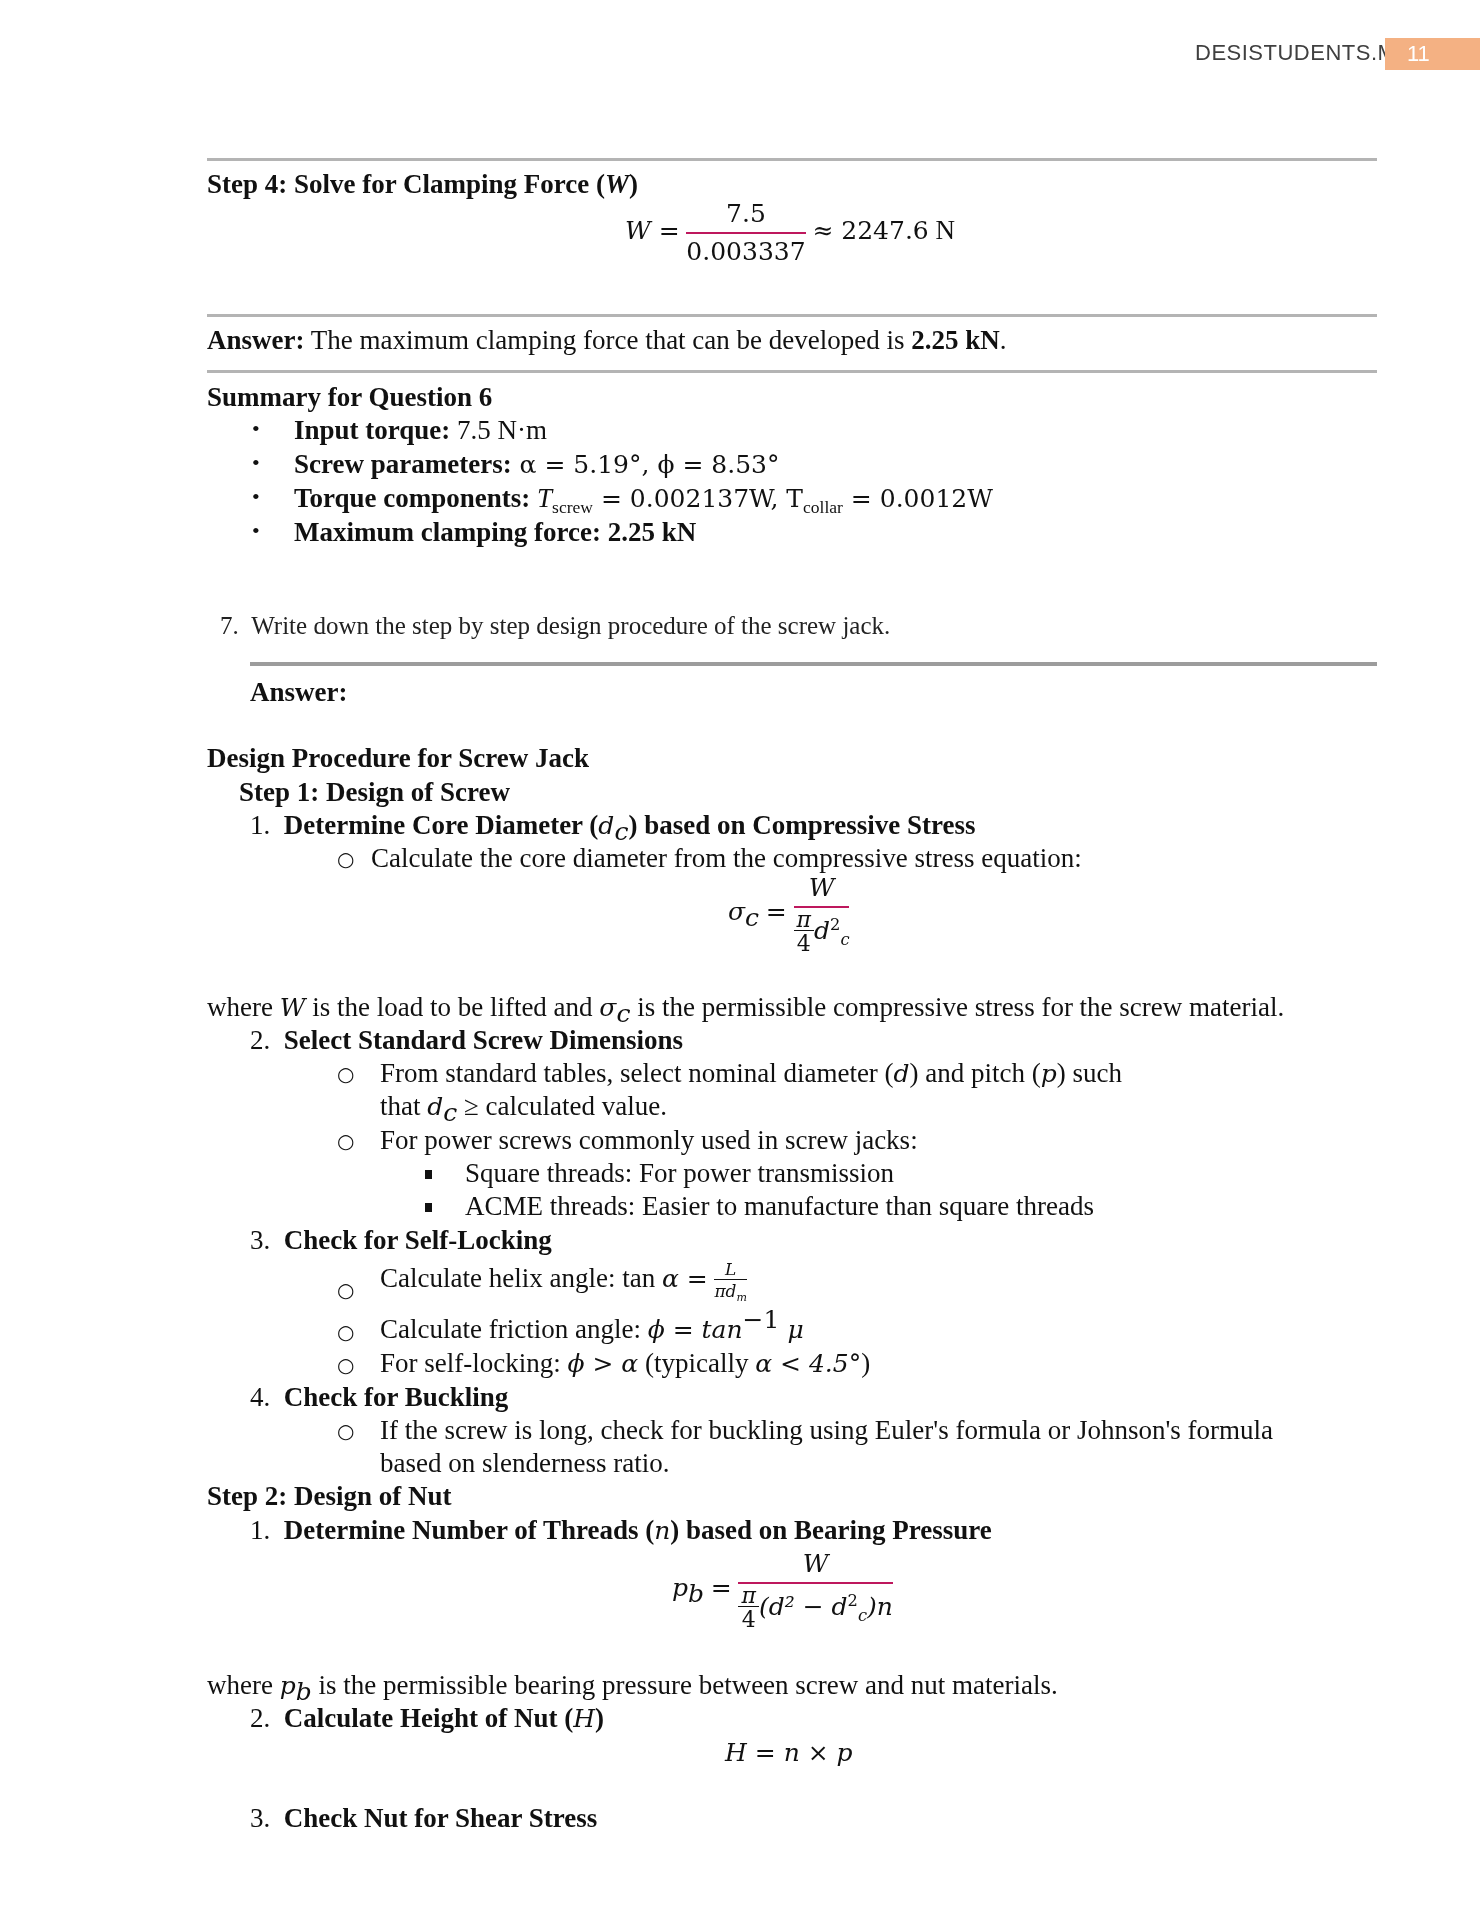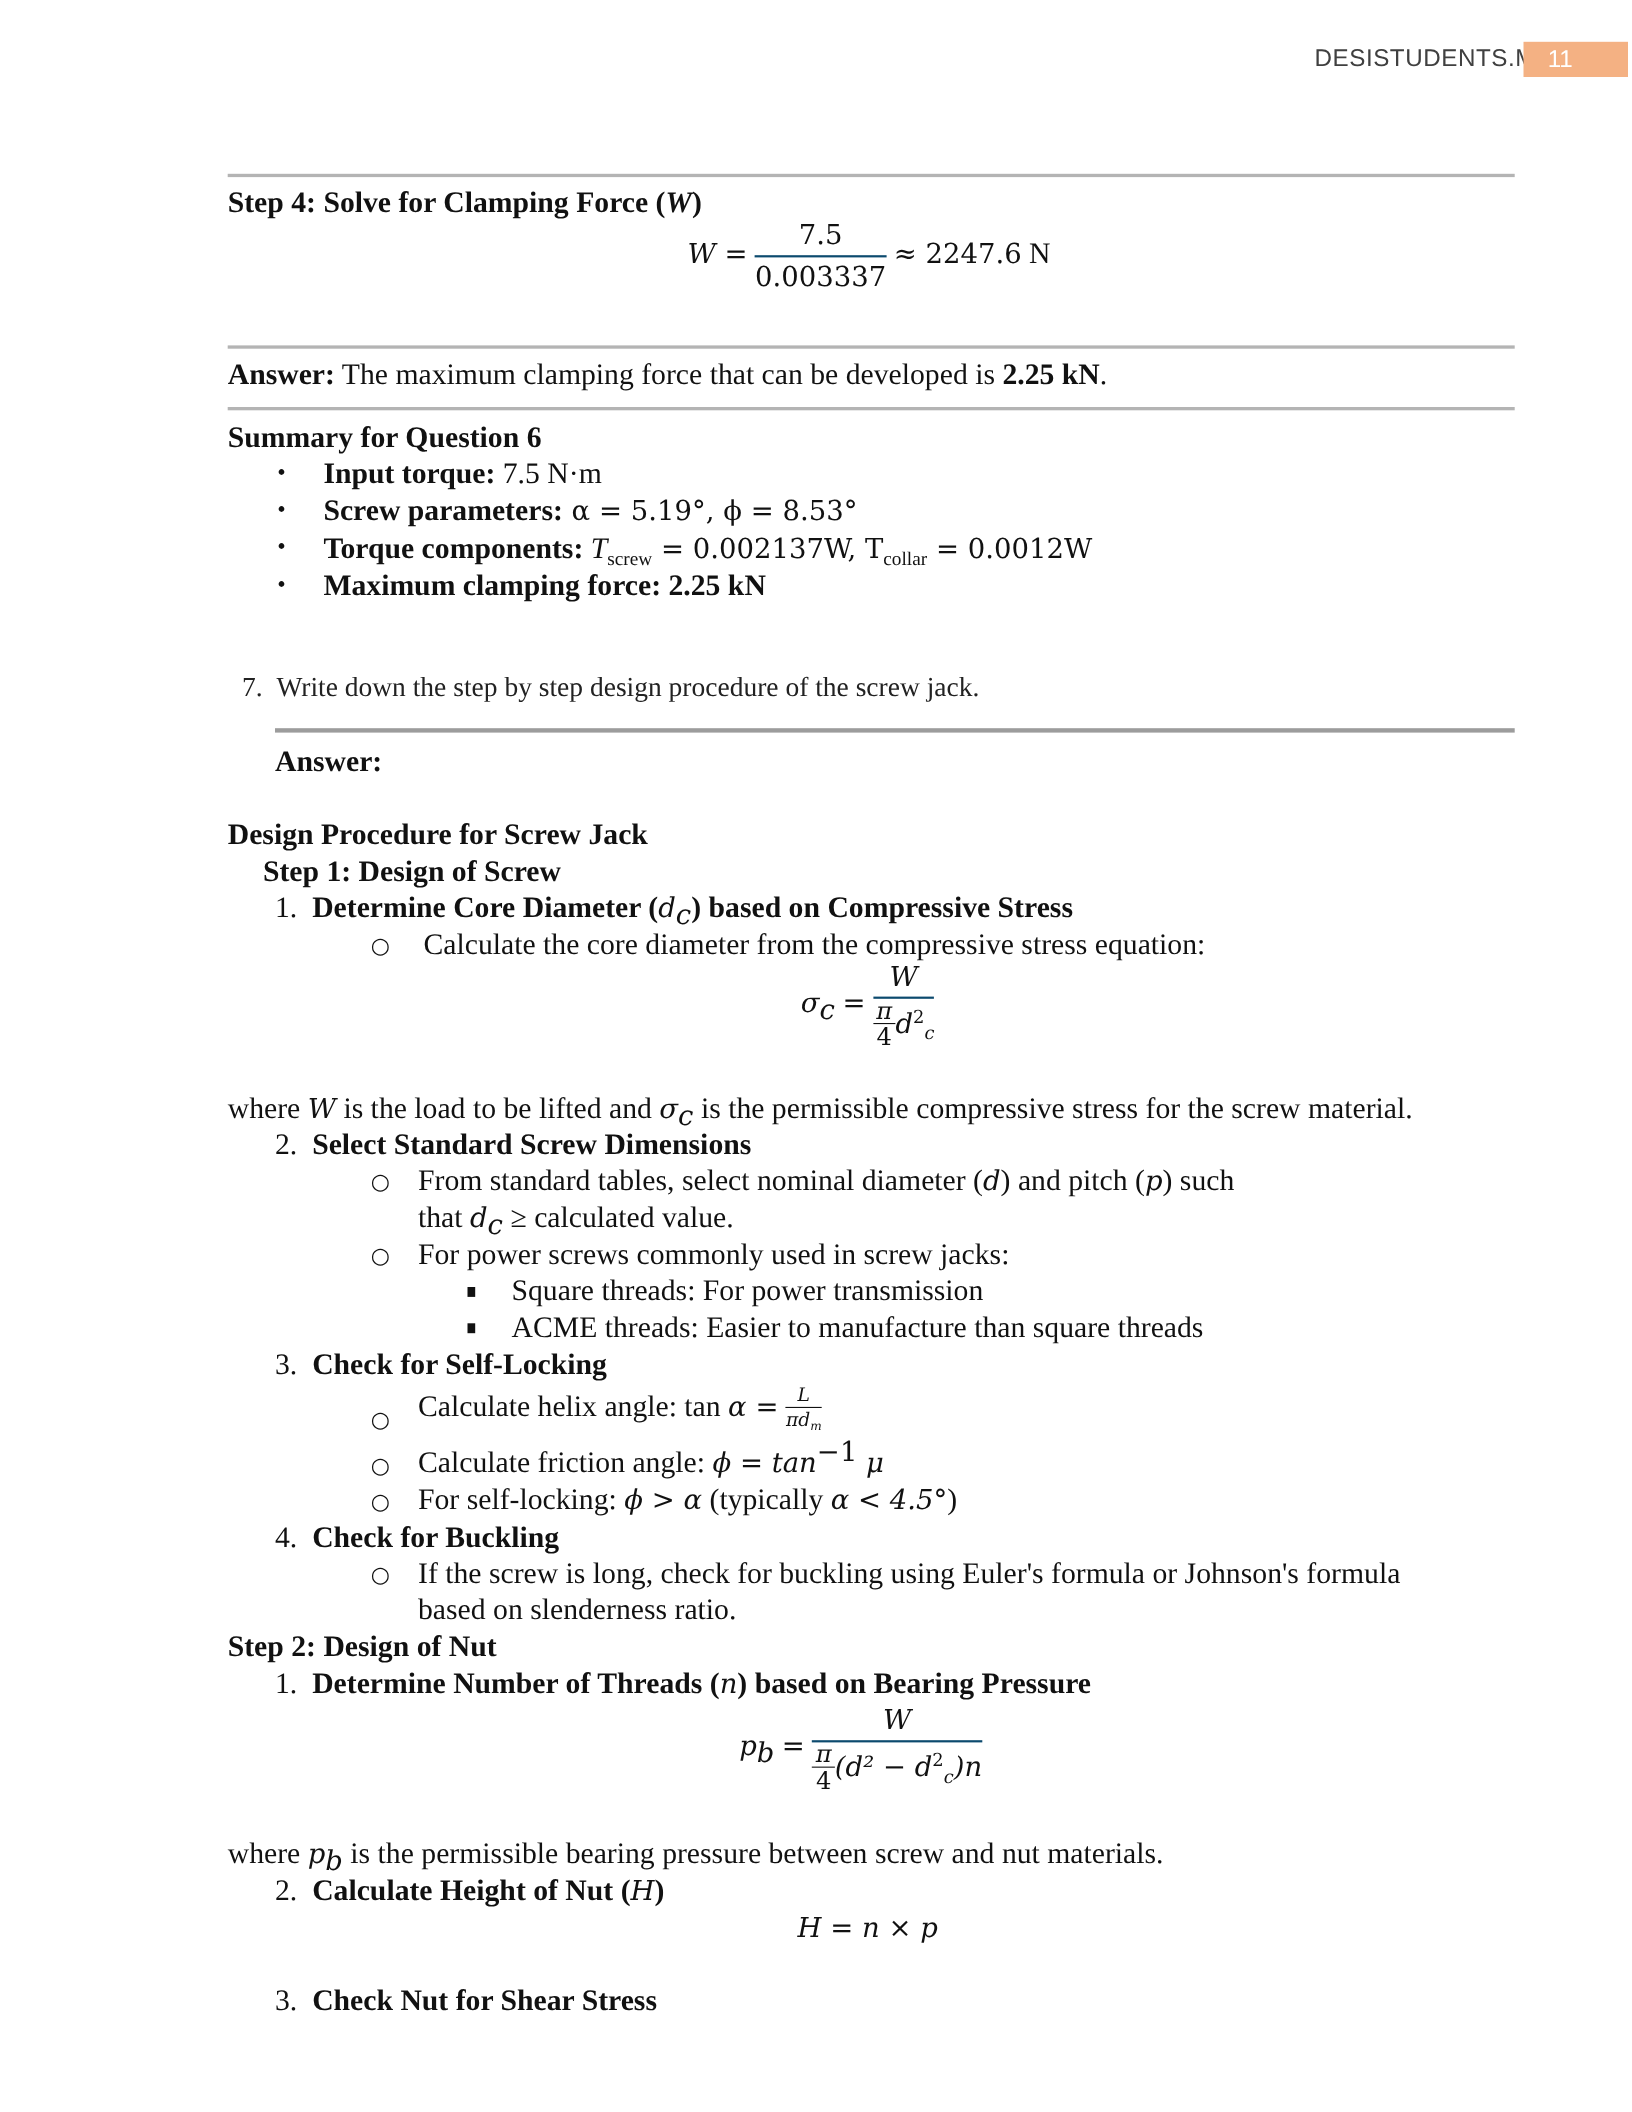--- a/index.html
+++ b/index.html
@@ -21,21 +21,21 @@
     font-size: 22px; line-height: 32px; padding-left: 22px; box-sizing: border-box;
   }
   .hr { position: absolute; height: 3px; background: #b4b4b4; }
   .line { position: absolute; font-size: 27px; white-space: nowrap; line-height: 32px; }
   .b { font-weight: bold; }
   .i { font-style: italic; }
   .math { font-family: "DejaVu Serif", serif; font-style: italic; font-size: 25px; }
   .mathn { font-family: "DejaVu Serif", serif; font-size: 25px; }
   sub, sup { font-size: 65%; line-height: 0; }
   .frac { display: inline-block; vertical-align: middle; text-align: center; }
-  .frac .num { display: block; border-bottom: 2px solid #0c4a6e; padding: 0 4px 2px; }
+  .frac .num { display: block; border-bottom: 2px solid #be185d; padding: 0 4px 2px; }
   .frac .den { display: block; padding-top: 2px; }
   .smallfrac { display: inline-block; vertical-align: middle; text-align: center; font-size: 17px; }
   .smallfrac .num { display: block; border-bottom: 1.5px solid #111; padding: 0 3px; line-height: 20px; }
   .smallfrac .den { display: block; line-height: 22px; }
   .bullet { position: absolute; font-size: 22px; }
   .circle { position: absolute; font-size: 20px; font-family: "DejaVu Sans", sans-serif; }
   .square { position: absolute; width: 7px; height: 9px; background: #111; }
   .q7 { color: #222; font-size: 25px; }
 </style>
 </head>
@@ -93,21 +93,21 @@
 <div class="hr" style="top:662px; left:250px; width:1127px; height:4px; background:#9c9c9c;"></div>
 <div class="line b" style="top:676px; left:250px;">Answer:</div>
 
 <div class="line b" style="top:742px; left:207px;">Design Procedure for Screw Jack</div>
 <div class="line b" style="top:776px; left:207px;margin-left:32px;">Step 1: Design of Screw</div>
 
 <div class="line" style="top:809px; left:250px;">
   <span>1.</span>&nbsp;&nbsp;<span class="b">Determine Core Diameter (</span><span class="math">d</span><sub class="math">c</sub><span class="b">) based on Compressive Stress</span>
 </div>
 <div class="circle" style="top:847px; left:337px;">○</div>
-<div class="line" style="top:842px; left:385px;text-align:right;">Calculate the core diameter from the compressive stress equation:</div>
+<div class="line" style="top:842px; left:371px;text-align:right;">Calculate the core diameter from the compressive stress equation:</div>
 
 <div class="line" style="top:872px; left:728px;">
   <span class="math">σ</span><sub class="math">c</sub>
   <span class="mathn">=</span>
   <span class="frac math">
     <span class="num">W</span>
     <span class="den"><span class="smallfrac" style="font-size:22px;"><span class="num">π</span><span class="den" style="font-style:normal;">4</span></span><span>d</span><sup style="font-style:normal;">2</sup><sub>c</sub></span>
   </span>
 </div>
 

